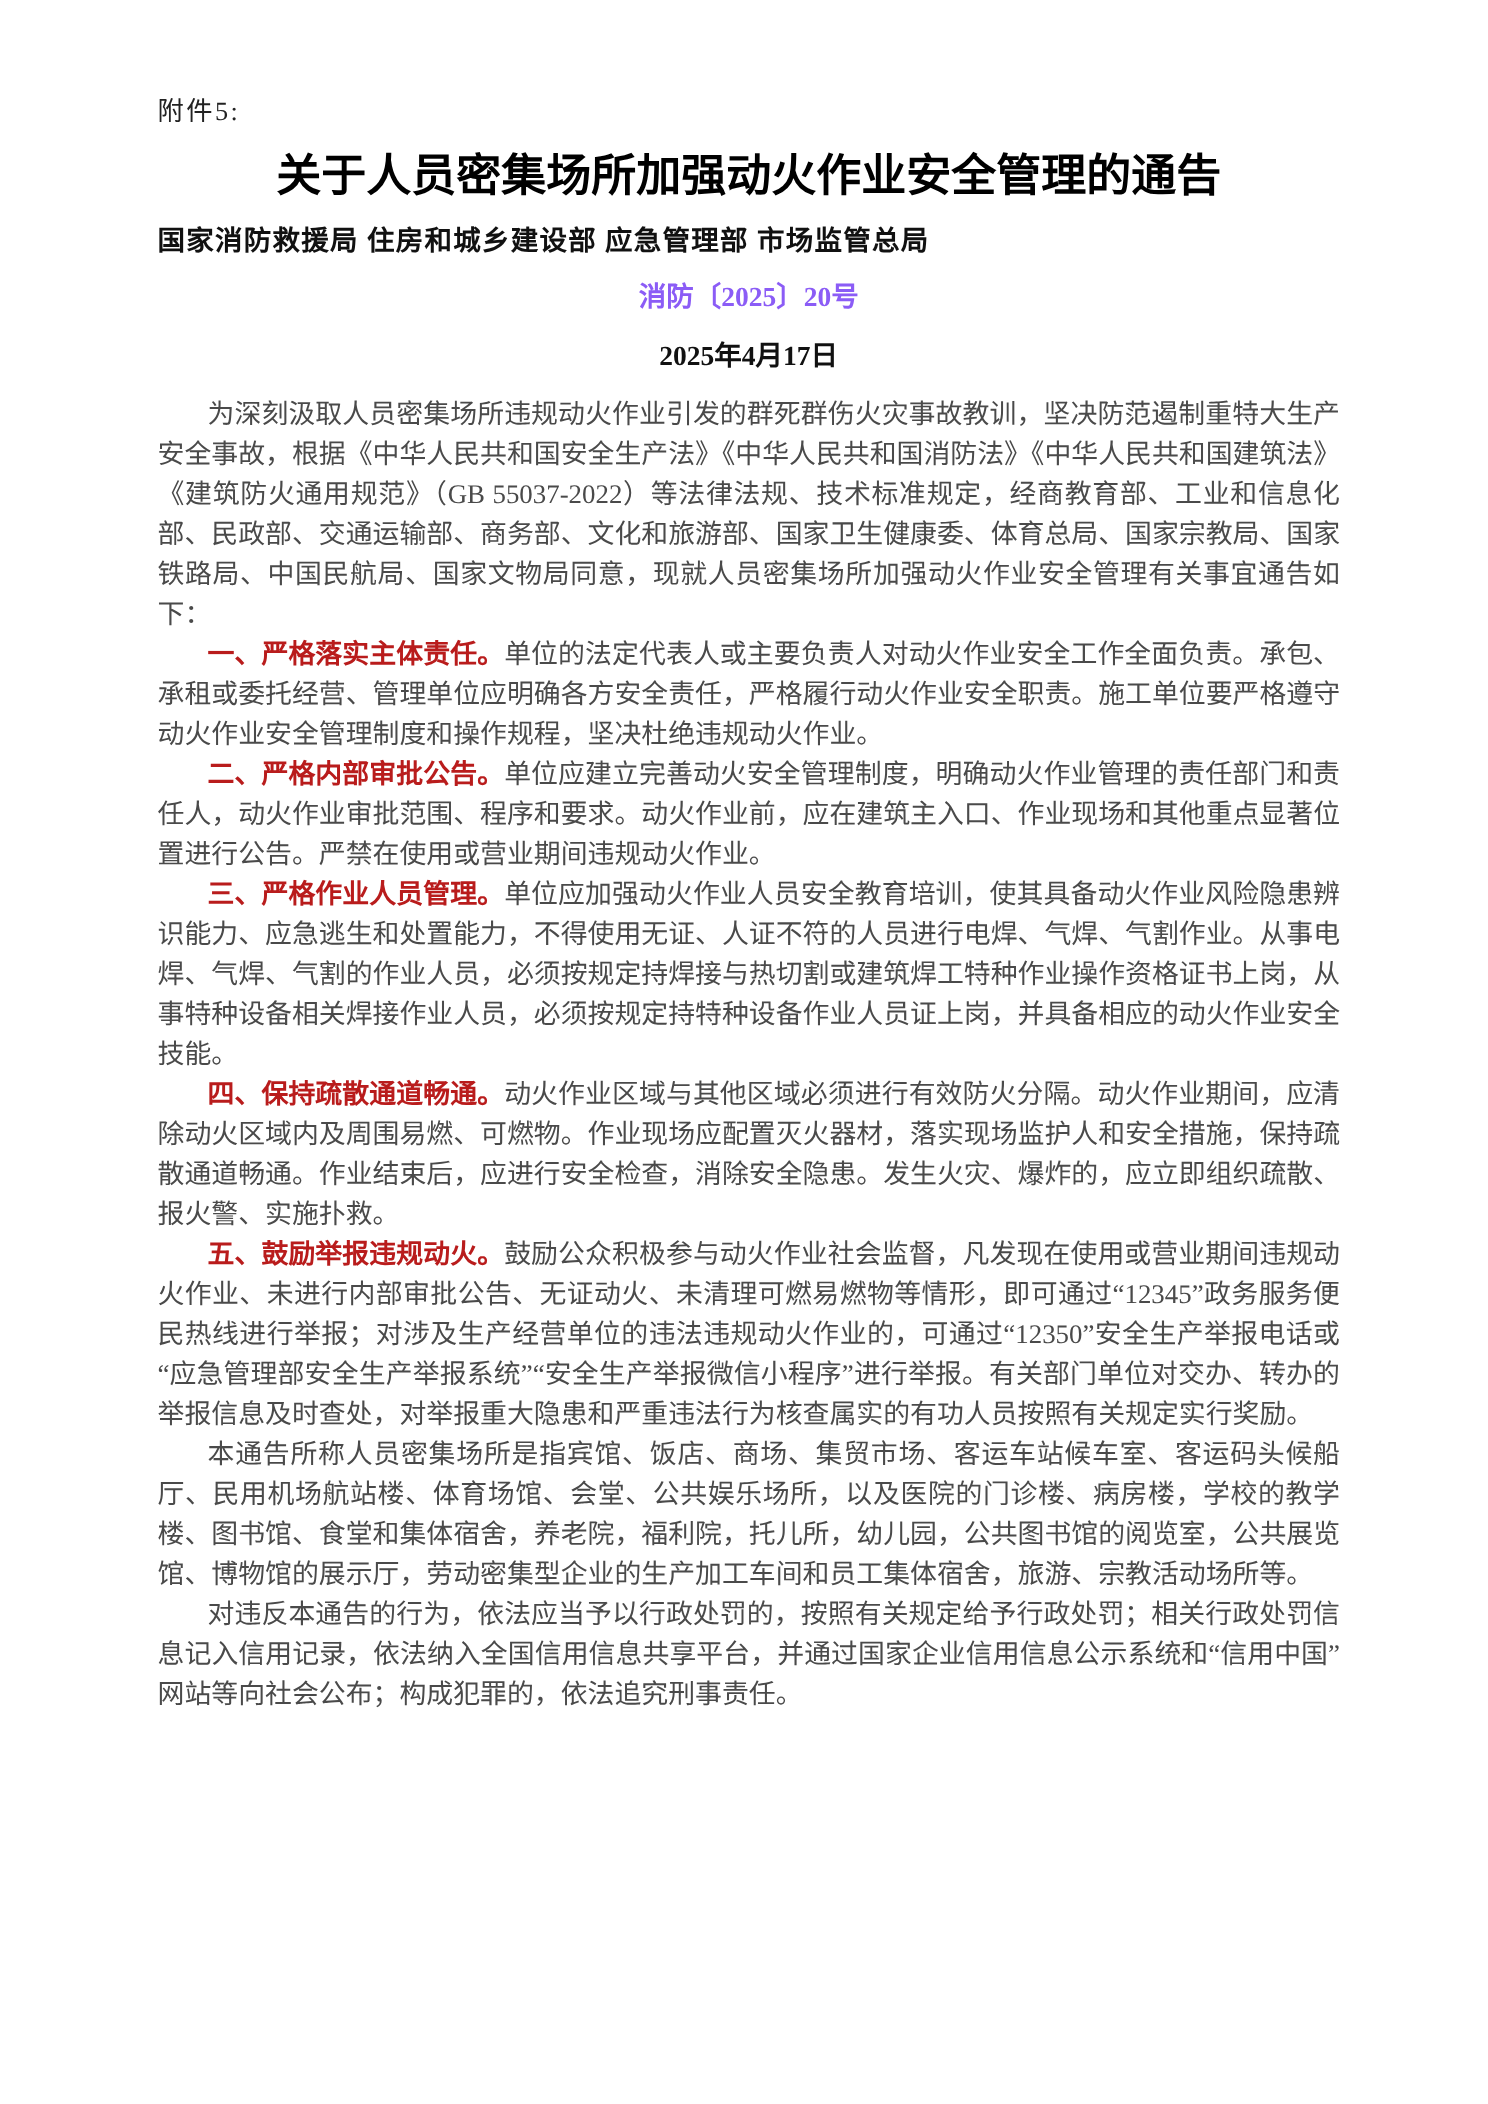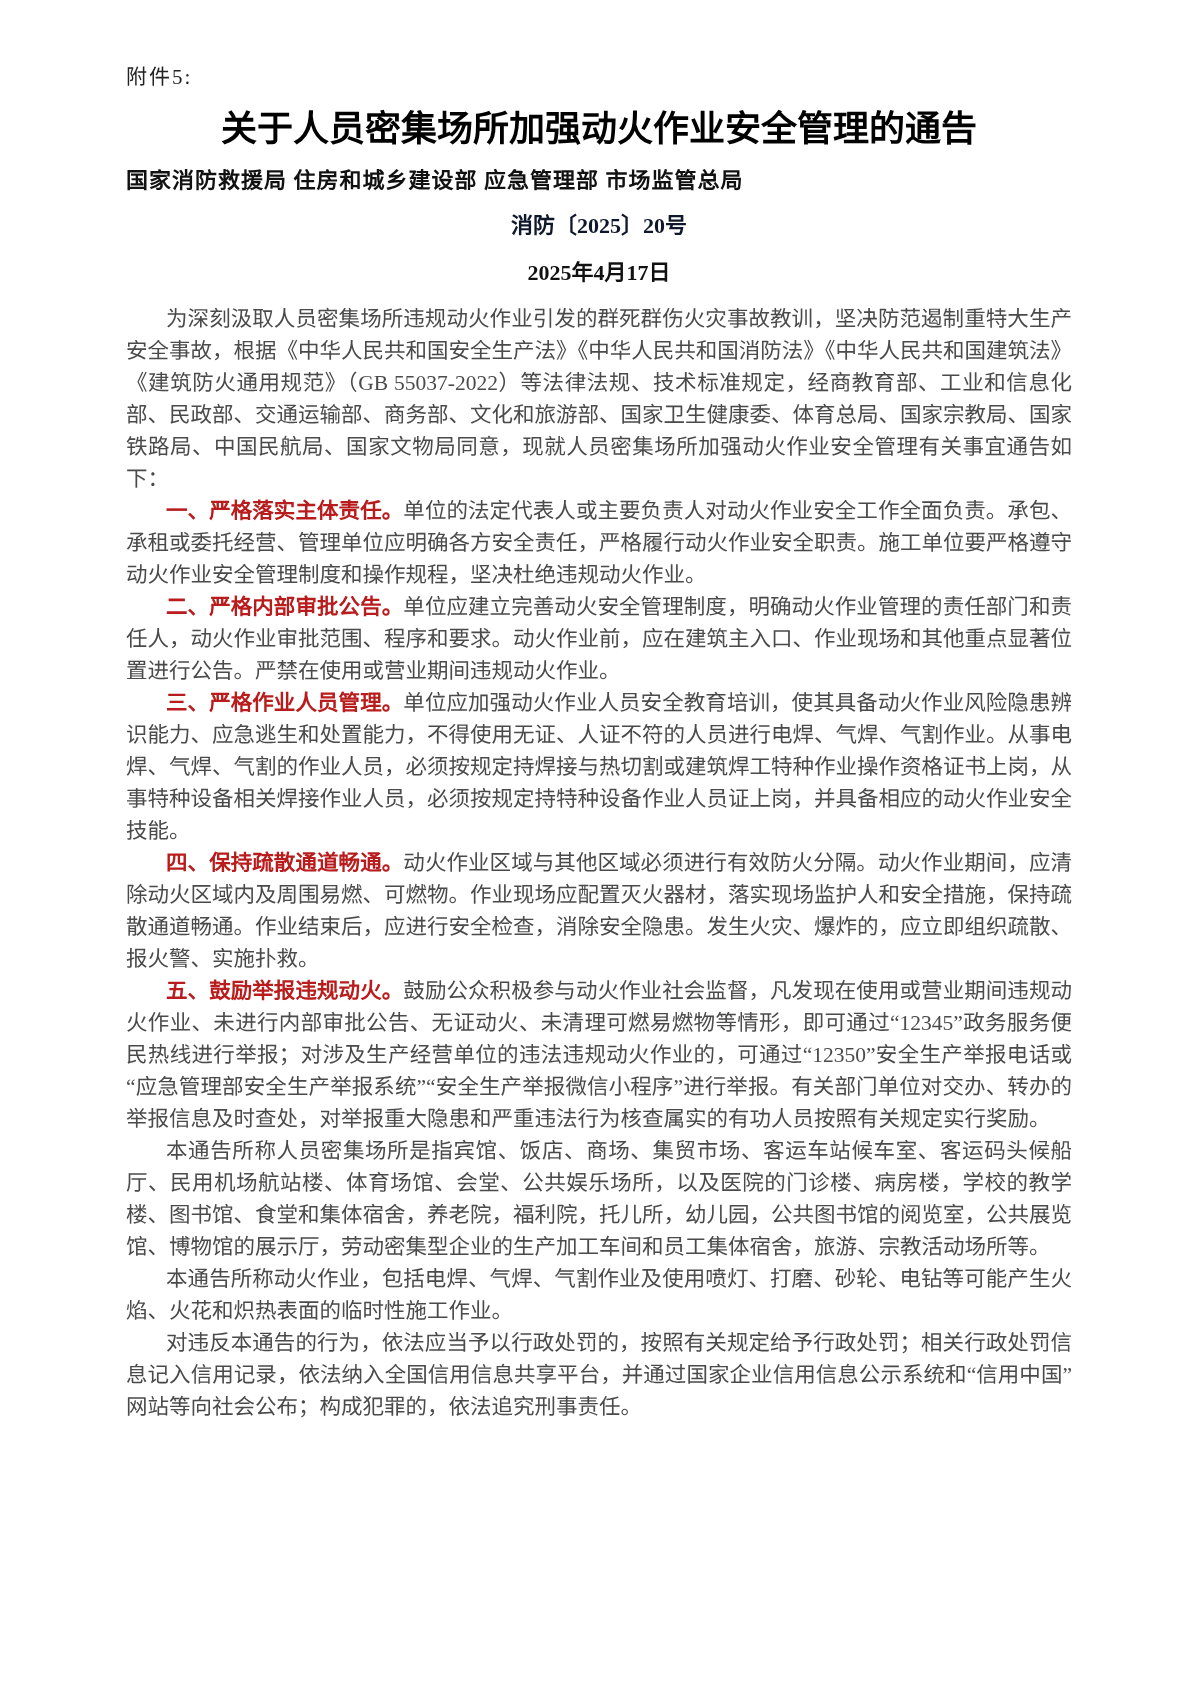--- a/index.html
+++ b/index.html
@@ -9,20 +9,21 @@
   }
   .page {
     position: relative;
     width: 1190px;
     height: 1654px;
     box-sizing: border-box;
     background: #ffffff;
     padding: 64px 118px 0 126px;
     font-family: "Liberation Serif", "DejaVu Serif", serif;
     overflow: hidden;
+    margin-top: 12px;
   }
   .attachment {
     font-size: 21px;
     color: #222222;
     line-height: 26px;
     letter-spacing: 2px;
   }
   .doc-title {
     margin-top: 16px;
     text-align: center;
@@ -41,21 +42,21 @@
     line-height: 28px;
     color: #111111;
     letter-spacing: 1px;
   }
   .doc-number {
     margin-top: 17px;
     text-align: center;
     font-weight: bold;
     font-size: 22px;
     line-height: 28px;
-    color: #0f172a;
+    color: #8b5cf6;
   }
   .doc-date {
     margin-top: 19px;
     text-align: center;
     font-weight: bold;
     font-size: 22px;
     line-height: 27px;
     color: #111111;
   }
   .doc-body {
@@ -86,16 +87,15 @@
   <div class="doc-date">2025年4月17日</div>
 
   <div class="doc-body">
     <p class="para"><span class="lead"></span><span>为深刻汲取人员密集场所违规动火作业引发的群死群伤火灾事故教训，坚决防范遏制重特大生产安全事故，根据《中华人民共和国安全生产法》《中华人民共和国消防法》《中华人民共和国建筑法》《建筑防火通用规范》（GB 55037-2022）等法律法规、技术标准规定，经商教育部、工业和信息化部、民政部、交通运输部、商务部、文化和旅游部、国家卫生健康委、体育总局、国家宗教局、国家铁路局、中国民航局、国家文物局同意，现就人员密集场所加强动火作业安全管理有关事宜通告如下：</span></p>
     <p class="para"><span class="lead">一、严格落实主体责任。</span><span>单位的法定代表人或主要负责人对动火作业安全工作全面负责。承包、承租或委托经营、管理单位应明确各方安全责任，严格履行动火作业安全职责。施工单位要严格遵守动火作业安全管理制度和操作规程，坚决杜绝违规动火作业。</span></p>
     <p class="para"><span class="lead">二、严格内部审批公告。</span><span>单位应建立完善动火安全管理制度，明确动火作业管理的责任部门和责任人，动火作业审批范围、程序和要求。动火作业前，应在建筑主入口、作业现场和其他重点显著位置进行公告。严禁在使用或营业期间违规动火作业。</span></p>
     <p class="para"><span class="lead">三、严格作业人员管理。</span><span>单位应加强动火作业人员安全教育培训，使其具备动火作业风险隐患辨识能力、应急逃生和处置能力，不得使用无证、人证不符的人员进行电焊、气焊、气割作业。从事电焊、气焊、气割的作业人员，必须按规定持焊接与热切割或建筑焊工特种作业操作资格证书上岗，从事特种设备相关焊接作业人员，必须按规定持特种设备作业人员证上岗，并具备相应的动火作业安全技能。</span></p>
     <p class="para"><span class="lead">四、保持疏散通道畅通。</span><span>动火作业区域与其他区域必须进行有效防火分隔。动火作业期间，应清除动火区域内及周围易燃、可燃物。作业现场应配置灭火器材，落实现场监护人和安全措施，保持疏散通道畅通。作业结束后，应进行安全检查，消除安全隐患。发生火灾、爆炸的，应立即组织疏散、报火警、实施扑救。</span></p>
     <p class="para"><span class="lead">五、鼓励举报违规动火。</span><span>鼓励公众积极参与动火作业社会监督，凡发现在使用或营业期间违规动火作业、未进行内部审批公告、无证动火、未清理可燃易燃物等情形，即可通过“12345”政务服务便民热线进行举报；对涉及生产经营单位的违法违规动火作业的，可通过“12350”安全生产举报电话或“应急管理部安全生产举报系统”“安全生产举报微信小程序”进行举报。有关部门单位对交办、转办的举报信息及时查处，对举报重大隐患和严重违法行为核查属实的有功人员按照有关规定实行奖励。</span></p>
     <p class="para"><span class="lead"></span><span>本通告所称人员密集场所是指宾馆、饭店、商场、集贸市场、客运车站候车室、客运码头候船厅、民用机场航站楼、体育场馆、会堂、公共娱乐场所，以及医院的门诊楼、病房楼，学校的教学楼、图书馆、食堂和集体宿舍，养老院，福利院，托儿所，幼儿园，公共图书馆的阅览室，公共展览馆、博物馆的展示厅，劳动密集型企业的生产加工车间和员工集体宿舍，旅游、宗教活动场所等。</span></p>
-    <p class="para"><span class="lead"></span><span>本通告所称动火作业，包括电焊、气焊、气割作业及使用喷灯、打磨、砂轮、电钻等可能产生火焰、火花和炽热表面的临时性施工作业。</span></p>
     <p class="para"><span class="lead"></span><span>对违反本通告的行为，依法应当予以行政处罚的，按照有关规定给予行政处罚；相关行政处罚信息记入信用记录，依法纳入全国信用信息共享平台，并通过国家企业信用信息公示系统和“信用中国”网站等向社会公布；构成犯罪的，依法追究刑事责任。</span></p>
   </div>
 </div>
 
 </body></html>

